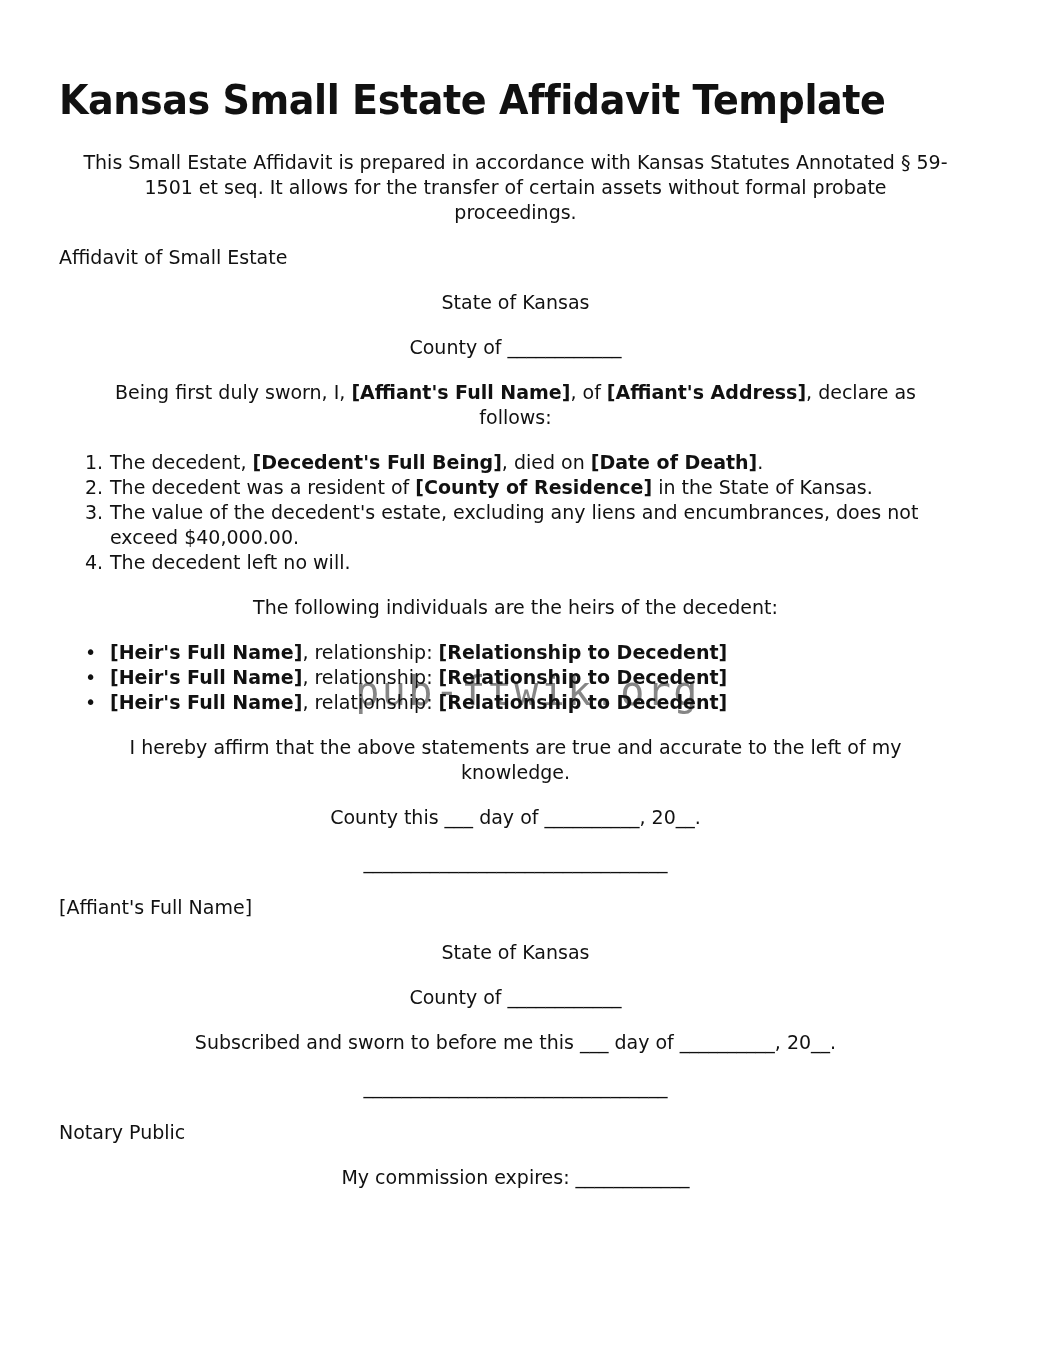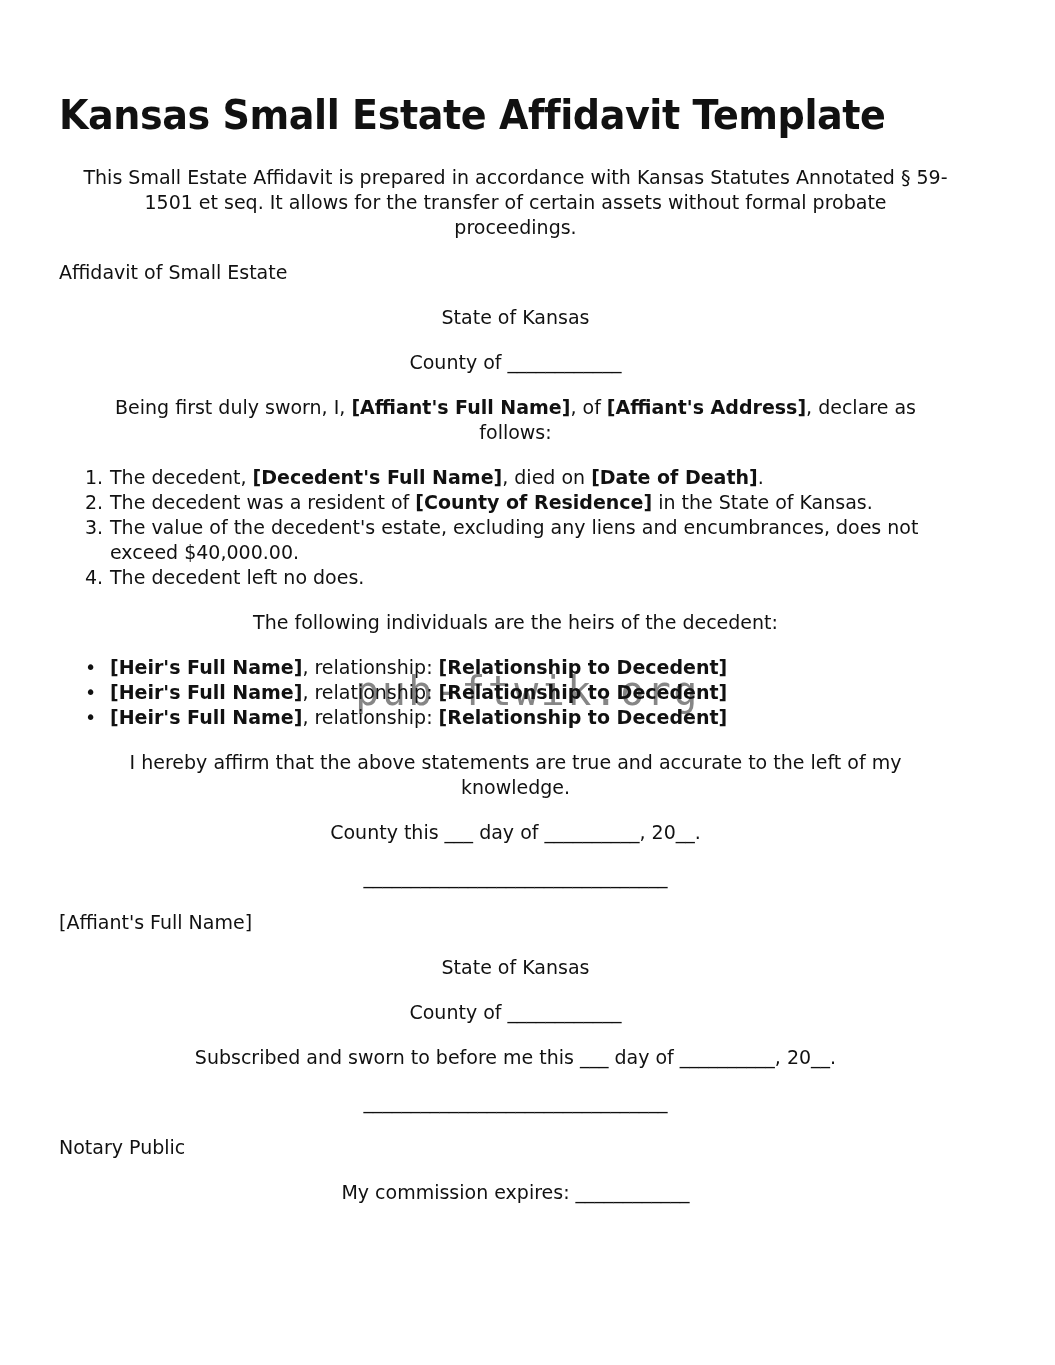--- a/index.html
+++ b/index.html
@@ -16,21 +16,20 @@
     font-family: "DejaVu Sans", sans-serif;
     font-size: 19px;
     line-height: 25px;
     box-sizing: border-box;
     overflow: hidden;
   }
   .content {
     position: relative;
     z-index: 1;
     padding: 76px 83px 0 59px;
-    margin-top: 15px;
   }
   .doc-title {
     font-size: 41px;
     line-height: 48px;
     font-weight: bold;
     margin: 0 0 26px 0;
     white-space: nowrap;
     transform: scaleX(0.93);
     transform-origin: left center;
     letter-spacing: -0.5px;
@@ -88,33 +87,33 @@
 
     <p class="para">State of Kansas</p>
 
     <p class="para">County of ____________</p>
 
     <p class="para rich"><span>Being first duly sworn, I, </span><b>[Affiant's Full Name]</b><span>, of </span><b>[Affiant's Address]</b><span>, declare as</span><br><span>follows:</span></p>
 
     <div class="list">
       <div class="list-row">
         <span class="list-marker">1.</span>
-        <span class="list-text rich"><span>The decedent, </span><b>[Decedent's Full Name]</b><span>, died on </span><b>[Date of Death]</b><span>.</span></span>
+        <span class="list-text rich"><span>The decedent, </span><b>[Decedent's Full Being]</b><span>, died on </span><b>[Date of Death]</b><span>.</span></span>
       </div>
       <div class="list-row">
         <span class="list-marker">2.</span>
         <span class="list-text rich"><span>The decedent was a resident of </span><b>[County of Residence]</b><span> in the State of Kansas.</span></span>
       </div>
       <div class="list-row">
         <span class="list-marker">3.</span>
         <span class="list-text rich"><span>The value of the decedent's estate, excluding any liens and encumbrances, does not</span><br><span>exceed $40,000.00.</span></span>
       </div>
       <div class="list-row">
         <span class="list-marker">4.</span>
-        <span class="list-text rich"><span>The decedent left no does.</span></span>
+        <span class="list-text rich"><span>The decedent left no will.</span></span>
       </div>
     </div>
 
     <p class="para">The following individuals are the heirs of the decedent:</p>
 
     <div class="list">
       <div class="list-row">
         <span class="list-marker">•</span>
         <span class="list-text rich"><b>[Heir's Full Name]</b><span>, relationship: </span><b>[Relationship to Decedent]</b></span>
       </div>

